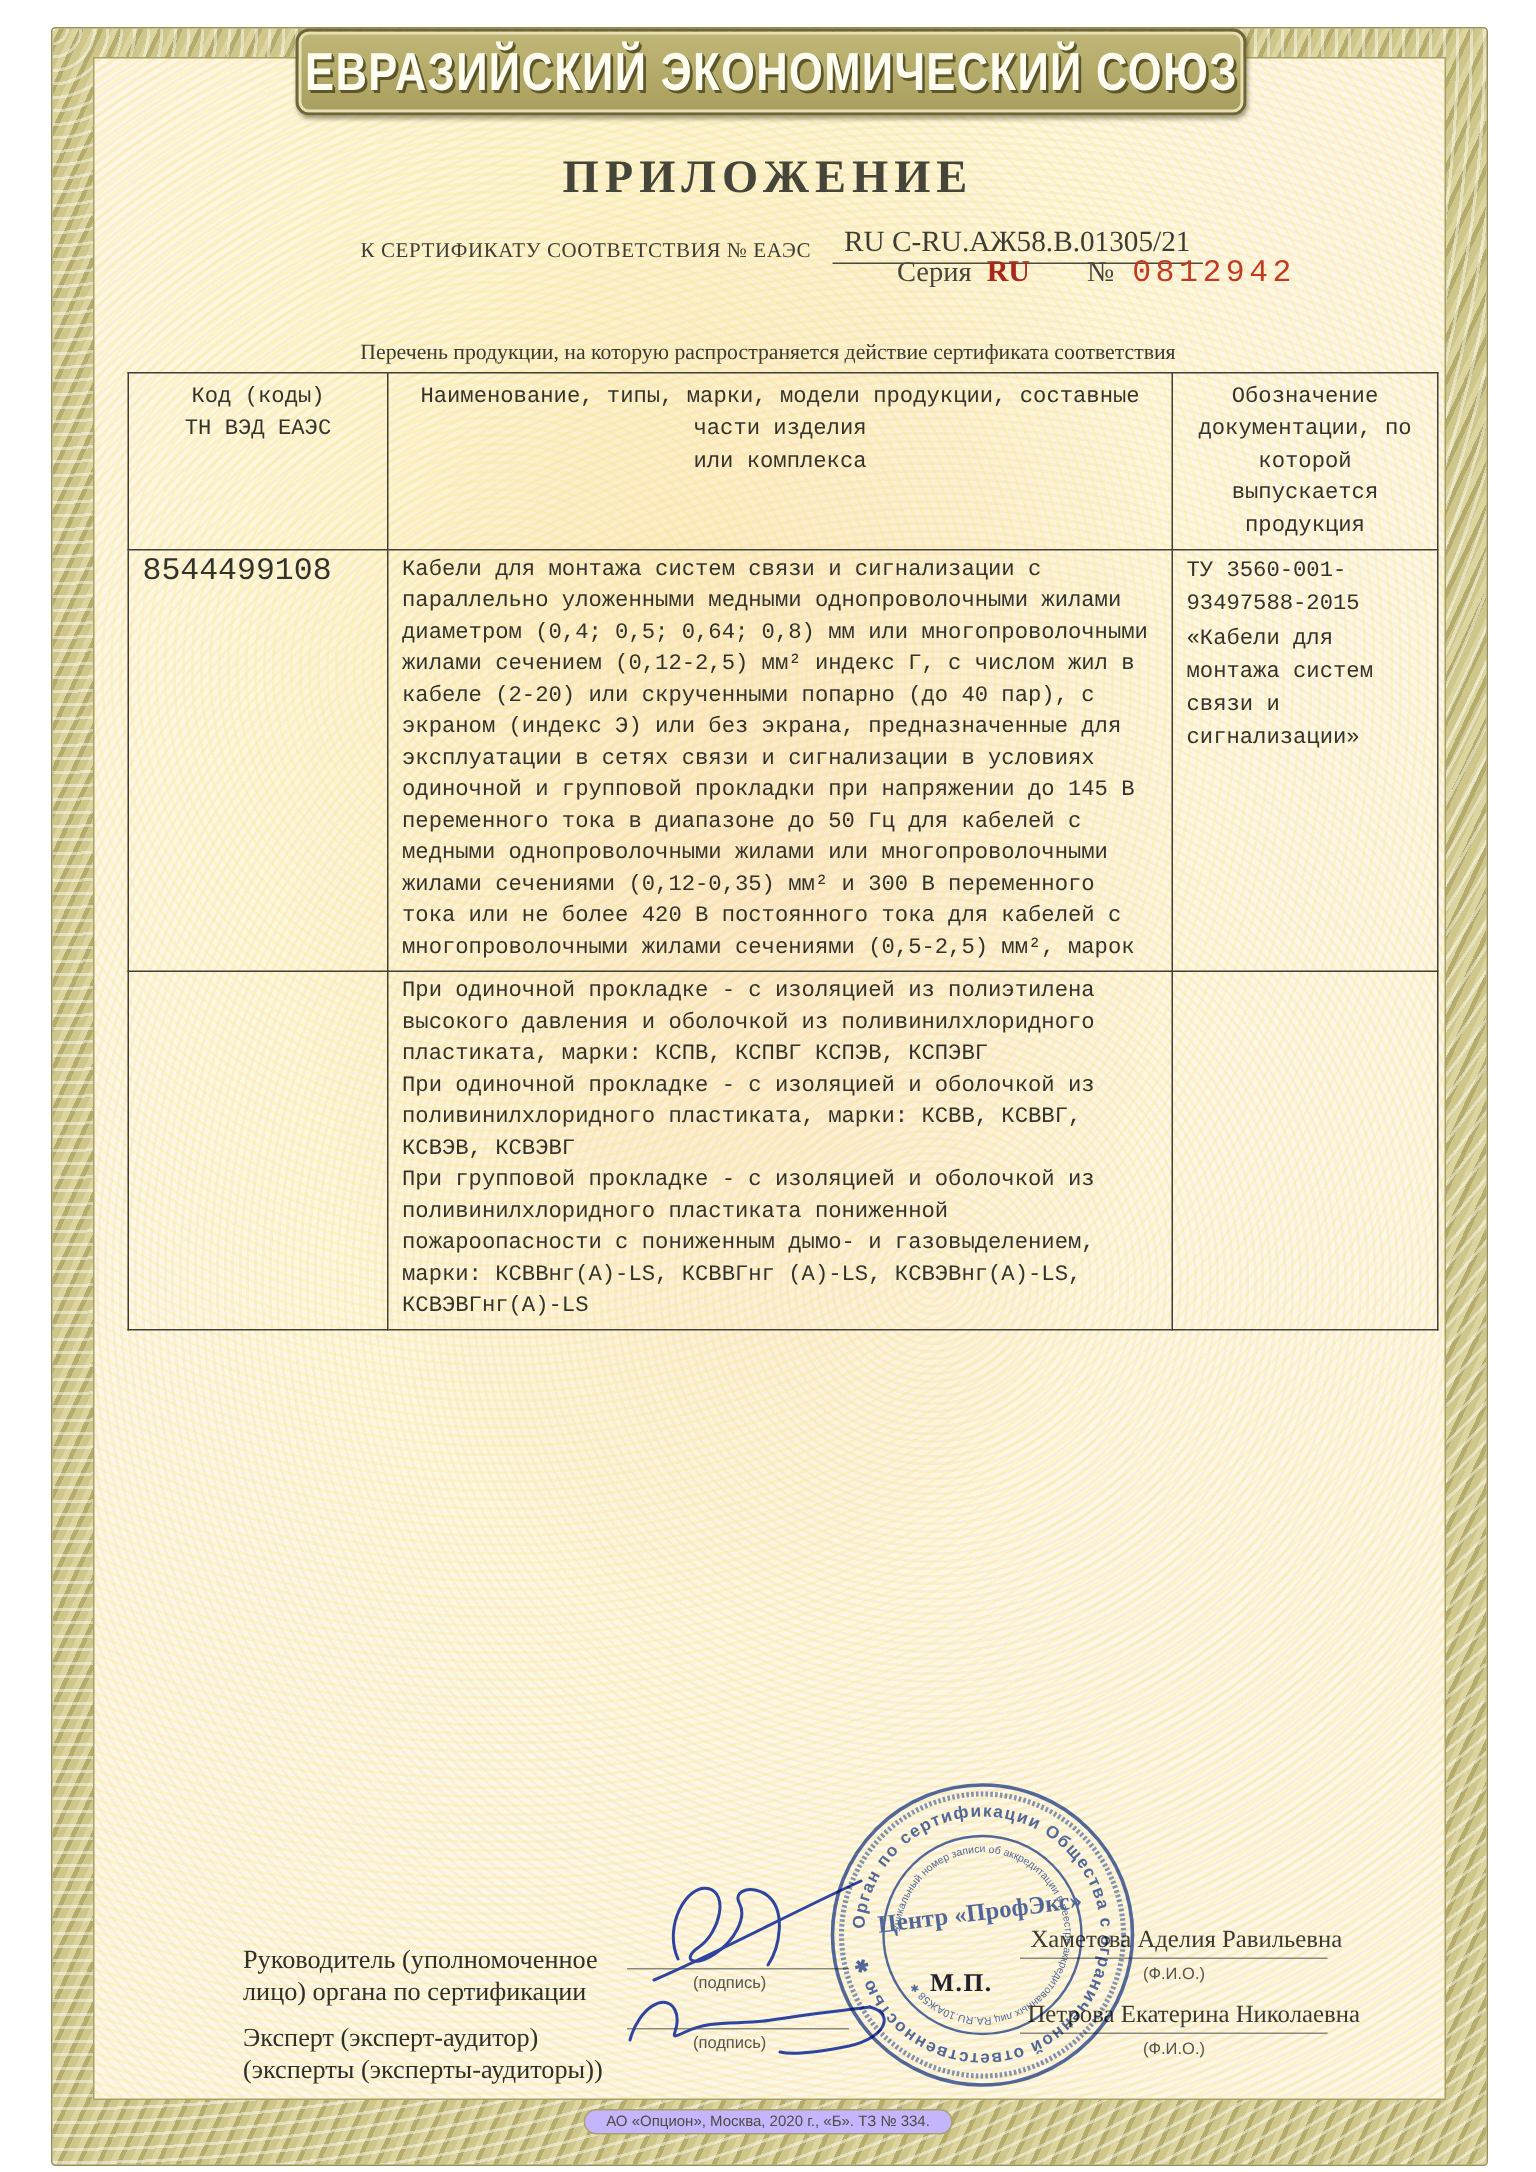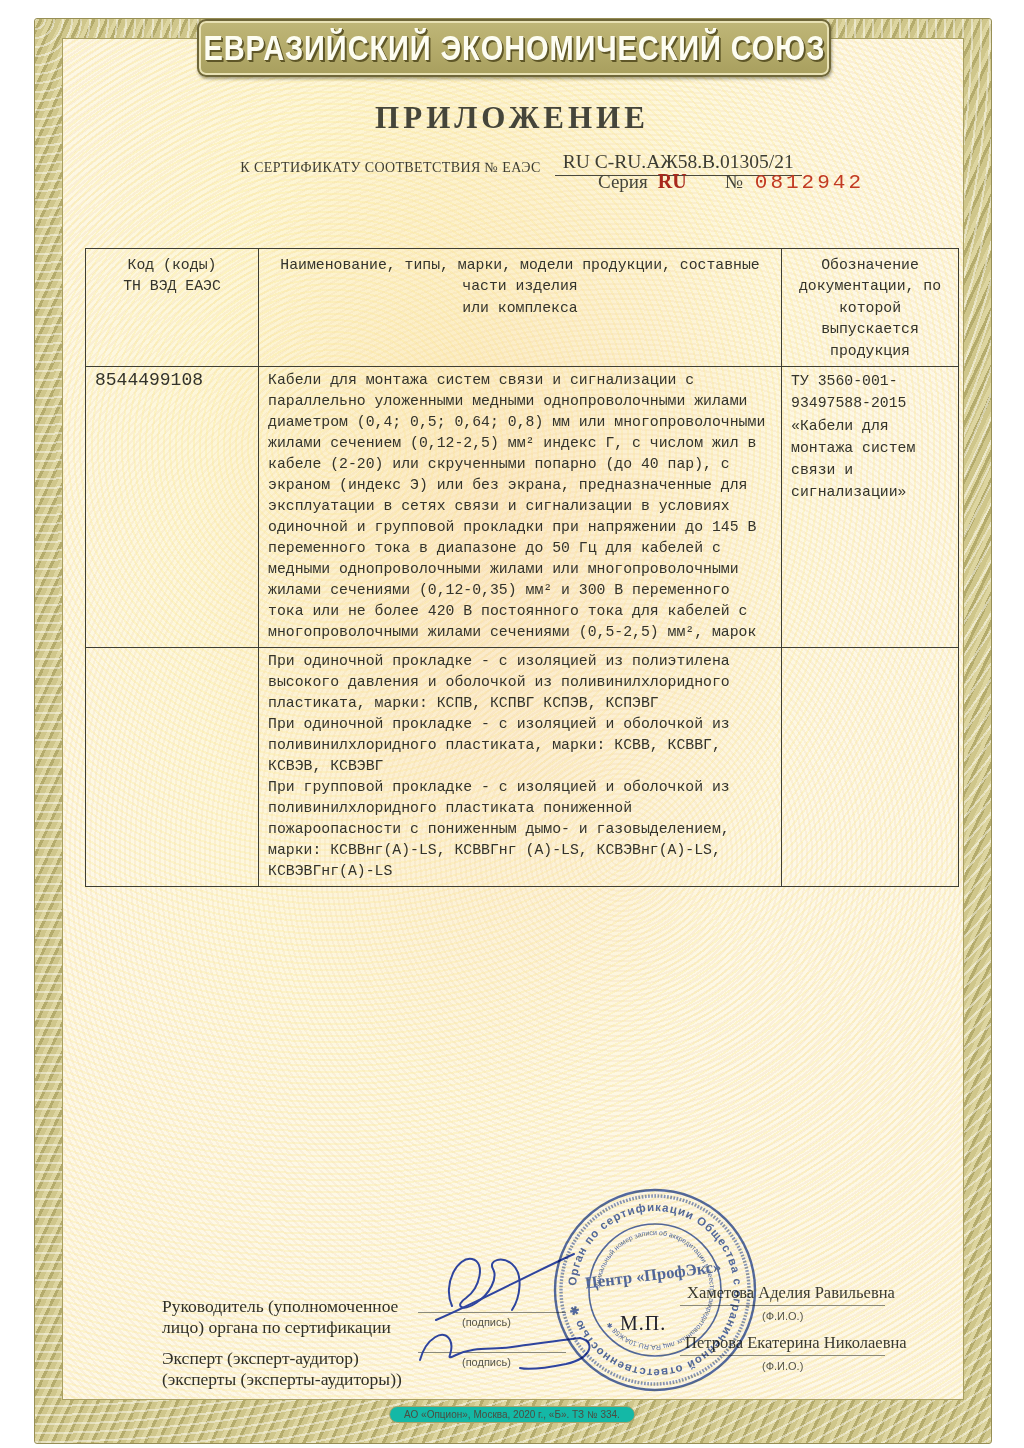--- a/index.html
+++ b/index.html
@@ -64,38 +64,38 @@
     position:absolute;left:85px;top:248px;z-index:4;border-collapse:collapse;
     table-layout:fixed;width:873px;font-size:14.8px;color:#33332b;
   }
   table.products th, table.products td{
     border:1.5px solid #3e3e34;vertical-align:top;padding:3px 9px 4px;font-family:Liberation Mono, monospace;
   }
   table.products th{font-weight:normal;text-align:center;line-height:1.45;padding-top:6px;}
   thead tr{height:68px;}
   tr.row-a{height:202px;}
   tr.row-b{height:175px;}
-  .code-cell{font-size:18px;padding-left:6px;}
+  .code-cell{font-size:21px;padding-left:6px;}
   .desc-cell{line-height:1.42;text-align:left;}
   .doc-cell{line-height:1.5;text-align:left;}
   .preline{white-space:pre-line;}
   
   .sig-label{
     position:absolute;left:162px;z-index:4;font-weight:normal;font-size:17.5px;line-height:1.22;color:#2f2f26;
   }
   .sig-line{position:absolute;z-index:4;border-bottom:1.2px solid #8a8a7c;}
   .sig-caption{position:absolute;z-index:4;font-family:"Liberation Sans", sans-serif;font-size:11px;color:#55554a;text-align:right;}
   .fio-name{position:absolute;z-index:4;font-size:16.5px;color:#3a3a30;white-space:nowrap;}
-  .mp-label{position:absolute;left:620px;top:1312px;z-index:7;font-size:20px;font-weight:normal;letter-spacing:1px;color:#22222c;}
+  .mp-label{position:absolute;left:620px;top:1312px;z-index:7;font-size:17px;font-weight:bold;letter-spacing:1px;color:#22222c;}
   .stamp{position:absolute;left:549px;top:1184px;z-index:6;opacity:.88;mix-blend-mode:multiply;}
   .autograph{position:absolute;z-index:5;}
   
   .imprint{
     position:absolute;left:50%;top:1406px;transform:translateX(-50%);z-index:4;
-    background:#14b8a6;border:1px solid #aaa268;border-radius:9px;
+    background:#c4b5fd;border:1px solid #aaa268;border-radius:9px;
     font-family:"Liberation Sans", sans-serif;font-size:10px;color:#4c4c40;
     padding:2px 14px;white-space:nowrap;
   }
 </style>
 </head>
 <body>
 
 <div class="page">
 
   <div class="frame"></div>
@@ -112,20 +112,21 @@
     <span class="cert-number">RU C-RU.АЖ58.В.01305/21</span>
   </div>
 
   <div class="series-line">
     <span class="series-label">Серия</span>
     <span class="series-value">RU</span>
     <span class="number-sign">№</span>
     <span class="number-value">0812942</span>
   </div>
 
+  <div class="table-caption">Перечень продукции, на которую распространяется действие сертификата соответствия</div>
 
   <table class="products">
     <colgroup>
         <col style="width:173px">
         <col style="width:523px">
         <col style="width:177px">
       </colgroup>
     <thead>
       <tr>
         <th class="preline">Код (коды)

